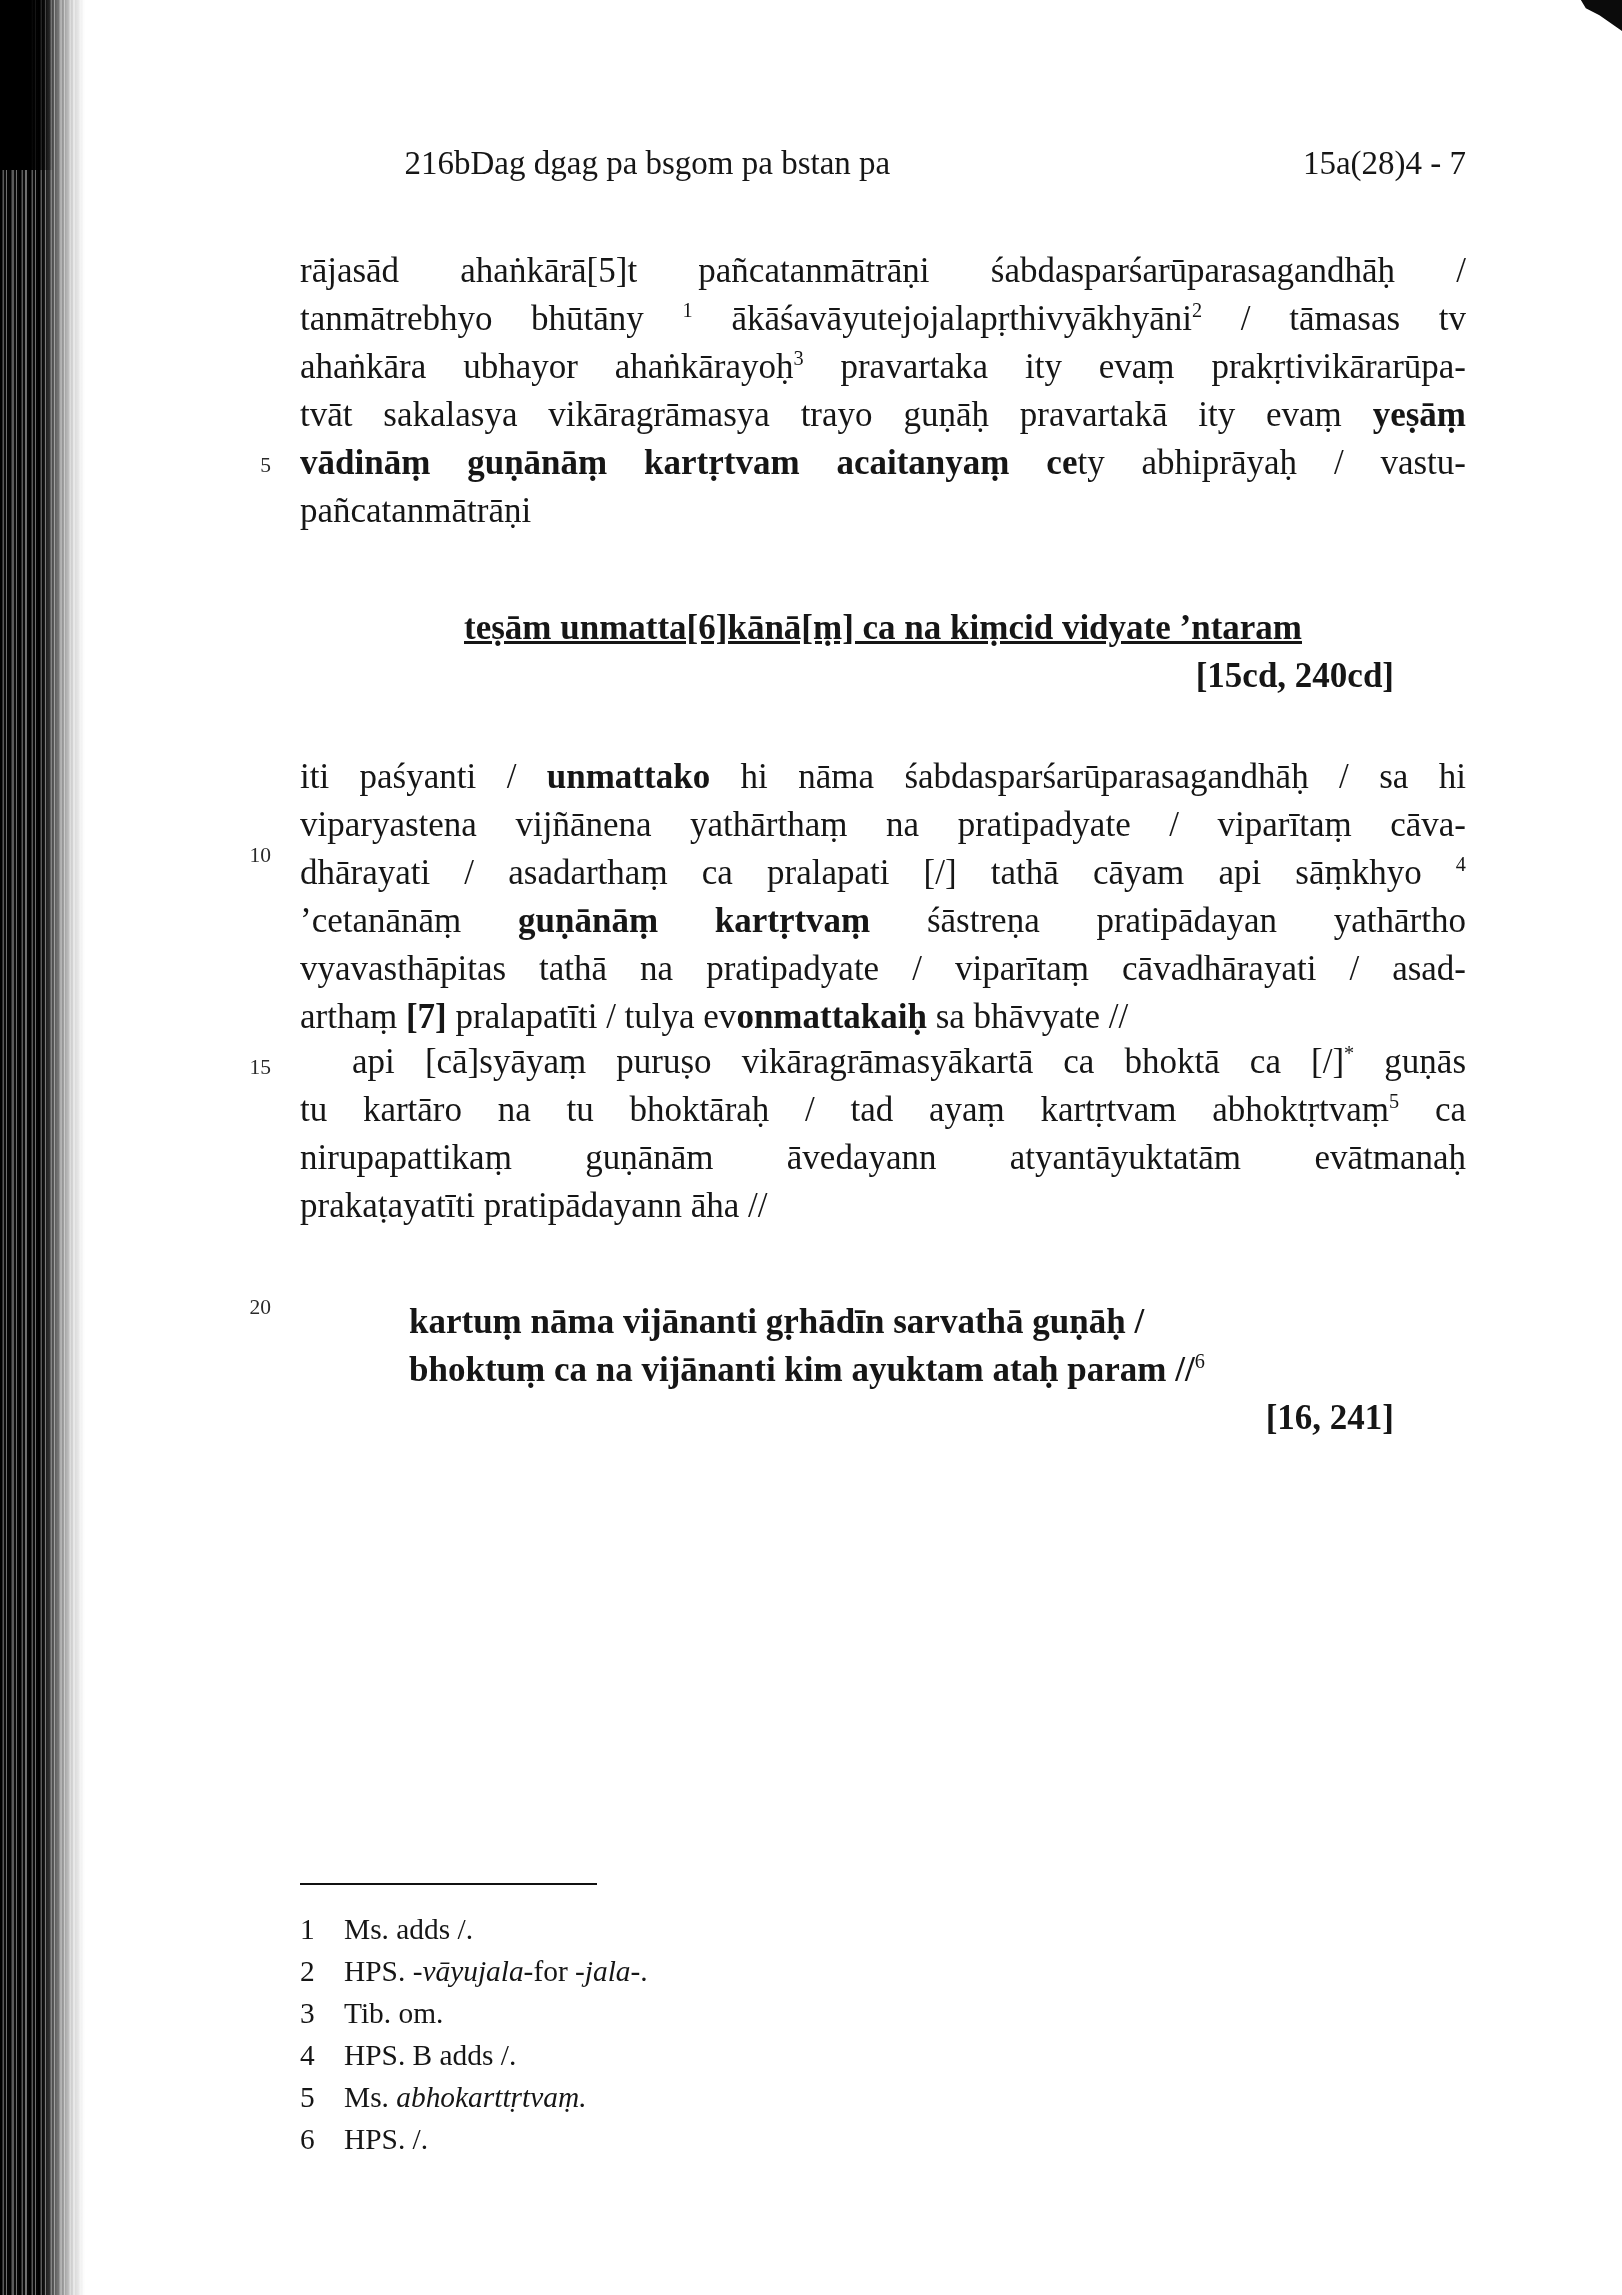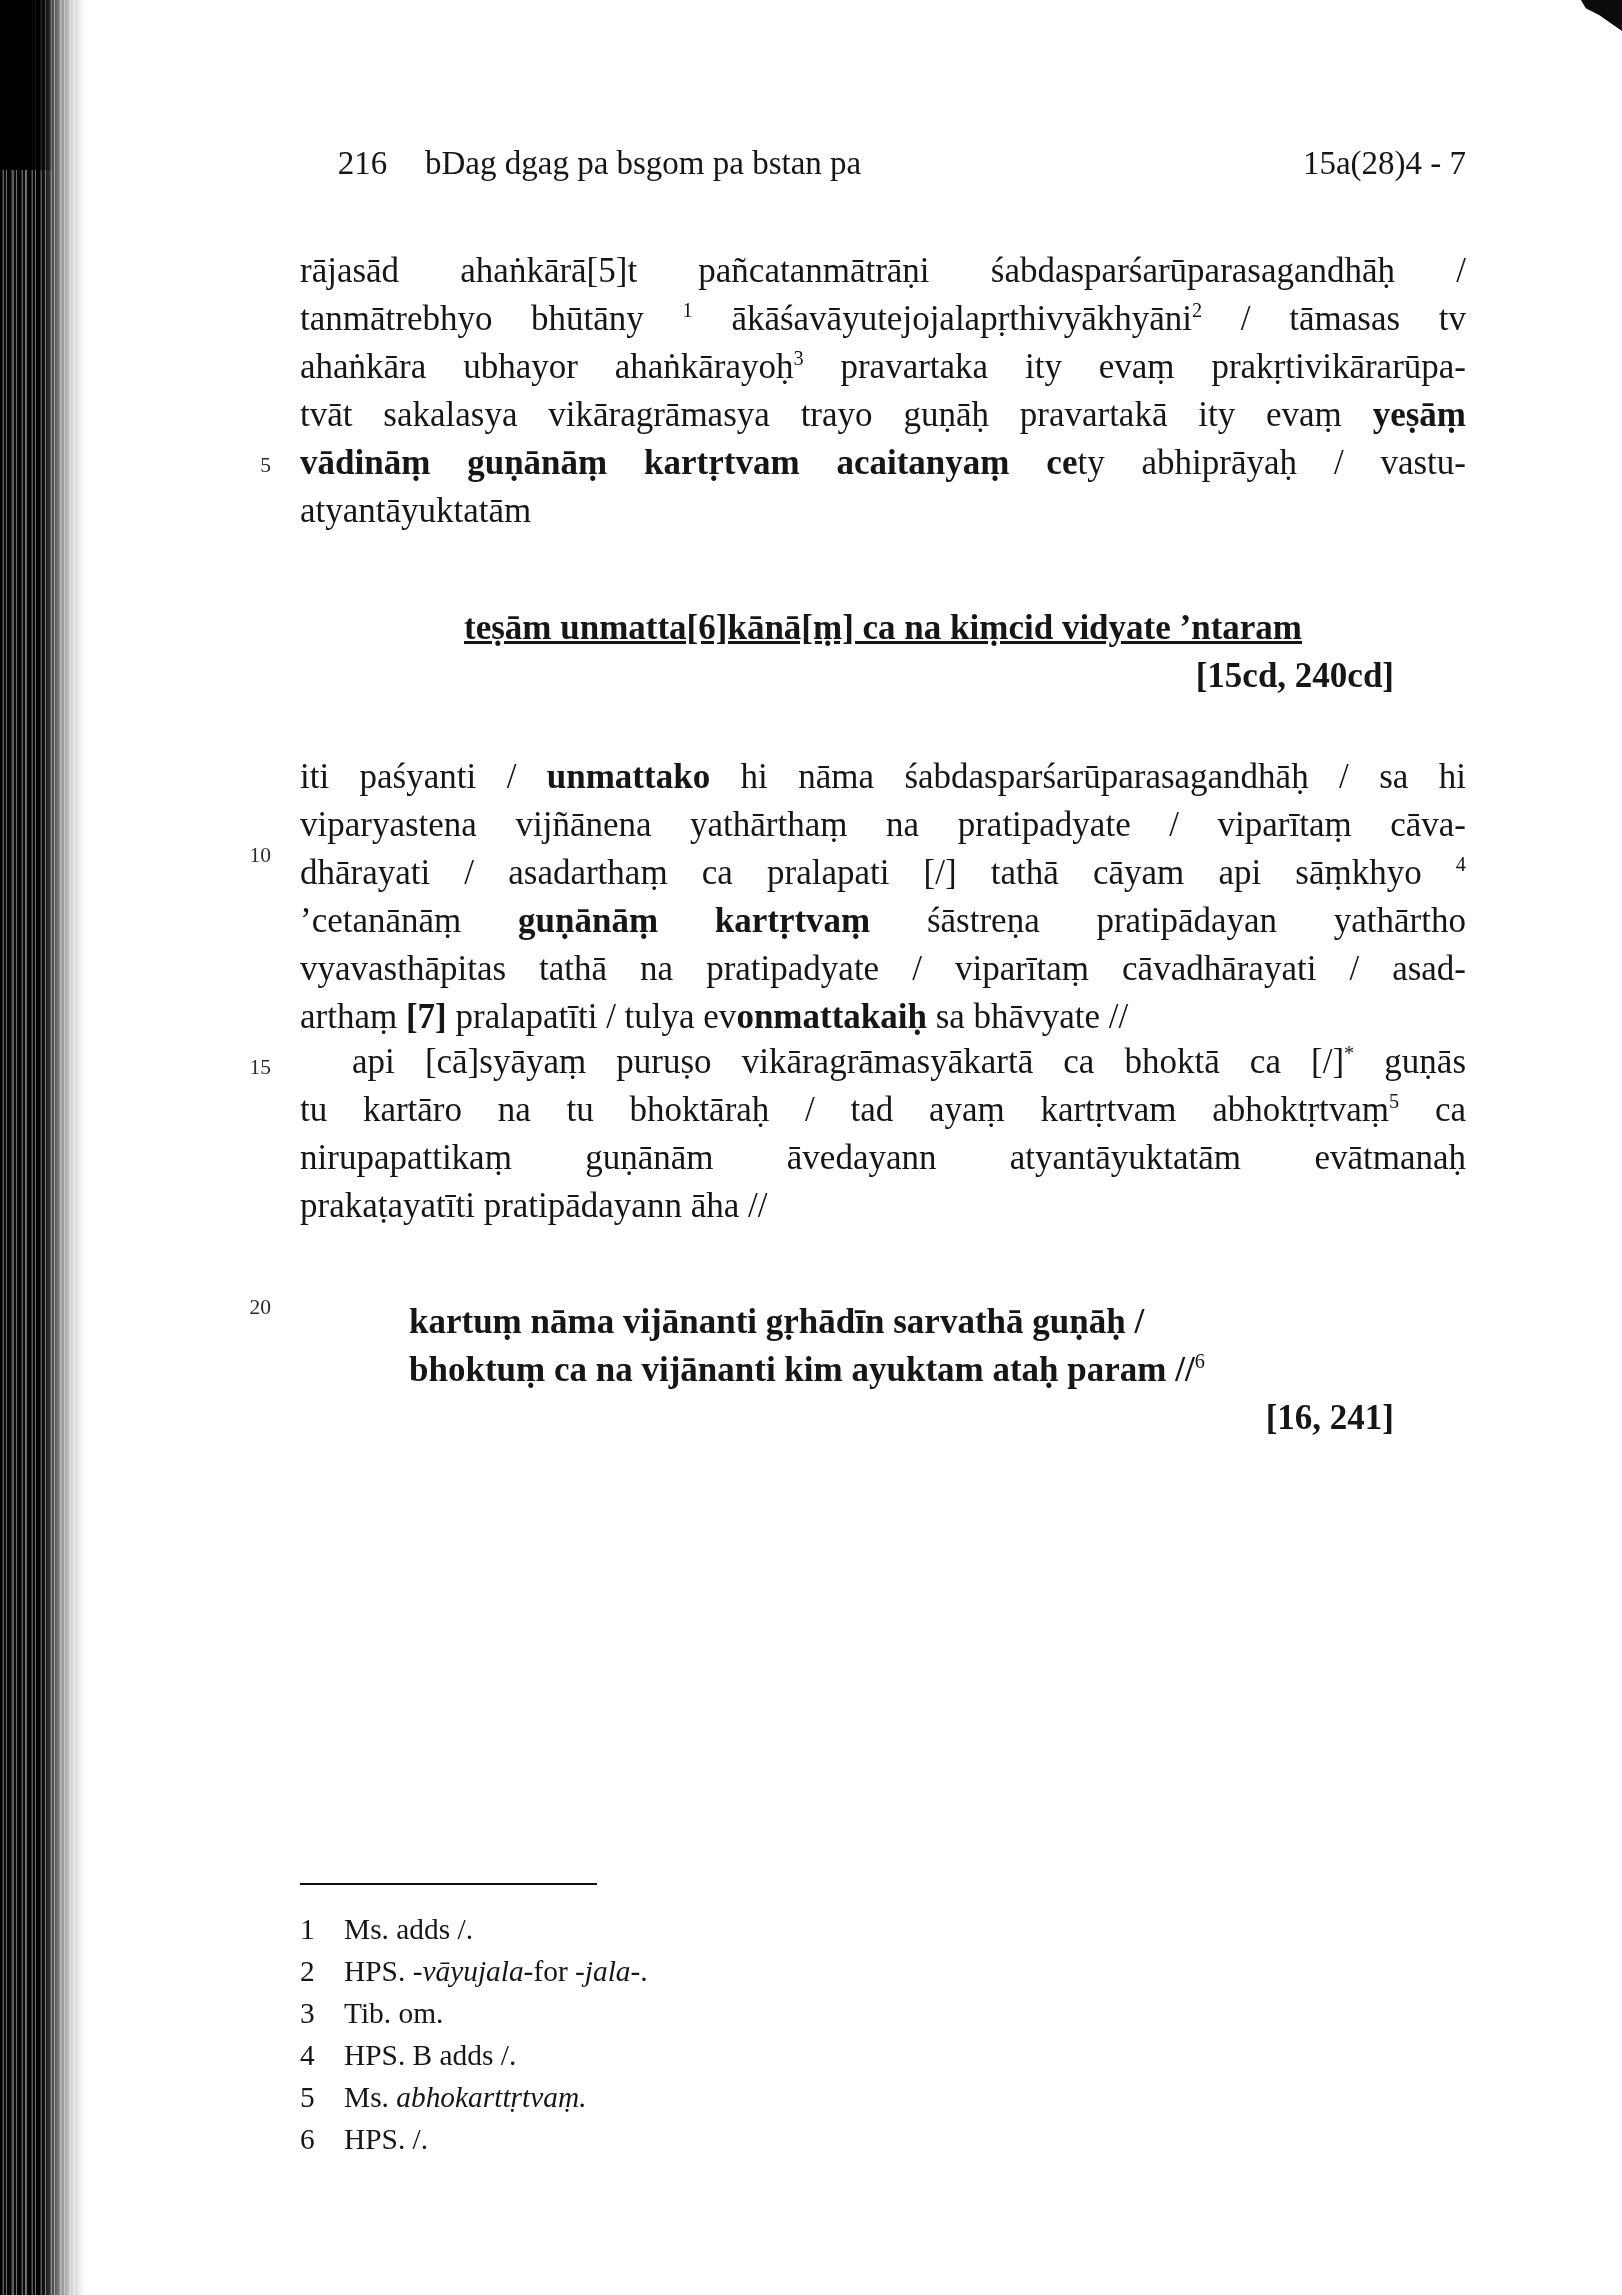--- a/index.html
+++ b/index.html
@@ -30,21 +30,21 @@
     background:#0b0b0b;
     clip-path:polygon(32% 0, 100% 0, 100% 62%, 62% 30%, 40% 16%);
   }
 
   
   .page-header {
     position:absolute; left:300px; top:143px; width:1166px;
     display:flex; align-items:baseline;
     font-size:33px; line-height:40px;
   }
-  .pg-num { min-width:125px; text-align:center; }
+  .pg-num { min-width:125px; text-align:right;margin-left:29px; }
   .run-title { flex:1; text-align:left; }
   .folio { min-width:193px; text-align:right; }
 
   
   .margin-num {
     position:absolute; left:231px; width:40px; text-align:right;
     font-size:21.5px; line-height:21.5px; color:#2a2a2a;
   }
   #mn5  { top:455px; }
   #mn10 { top:845px; }
@@ -99,21 +99,21 @@
   <span class="margin-num" id="mn10">10</span>
   <span class="margin-num" id="mn15">15</span>
   <span class="margin-num" id="mn20">20</span>
 
   <section class="block" id="para1">
       <div class="tl j"><span>rājasād ahaṅkārā[5]t pañcatanmātrāṇi śabdasparśarūparasagandhāḥ /</span></div>
       <div class="tl j"><span>tanmātrebhyo bhūtāny </span><sup>1</sup><span> ākāśavāyutejojalapṛthivyākhyāni</span><sup>2</sup><span> / tāmasas tv</span></div>
       <div class="tl j"><span>ahaṅkāra ubhayor ahaṅkārayoḥ</span><sup>3</sup><span> pravartaka ity evaṃ prakṛtivikārarūpa-</span></div>
       <div class="tl j"><span>tvāt sakalasya vikāragrāmasya trayo guṇāḥ pravartakā ity evaṃ </span><span class="b">yeṣāṃ</span></div>
       <div class="tl j"><span class="b">vādināṃ guṇānāṃ kartṛtvam acaitanyaṃ ce</span><span>ty abhiprāyaḥ / vastu-</span></div>
-      <div class="tl"><span>atyantāyuktatām</span></div>
+      <div class="tl"><span>pañcatanmātrāṇi</span></div>
     </section>
 
   <section class="block" id="verse1">
     <div class="vlines-center">
         <div class="tl"><span class="b">teṣām unmatta[6]kānā[ṃ] ca na kiṃcid vidyate ’ntaram</span></div>
       </div>
     <div class="verse-ref">[15cd, 240cd]</div>
   </section>
 
   <section class="block" id="para2">

